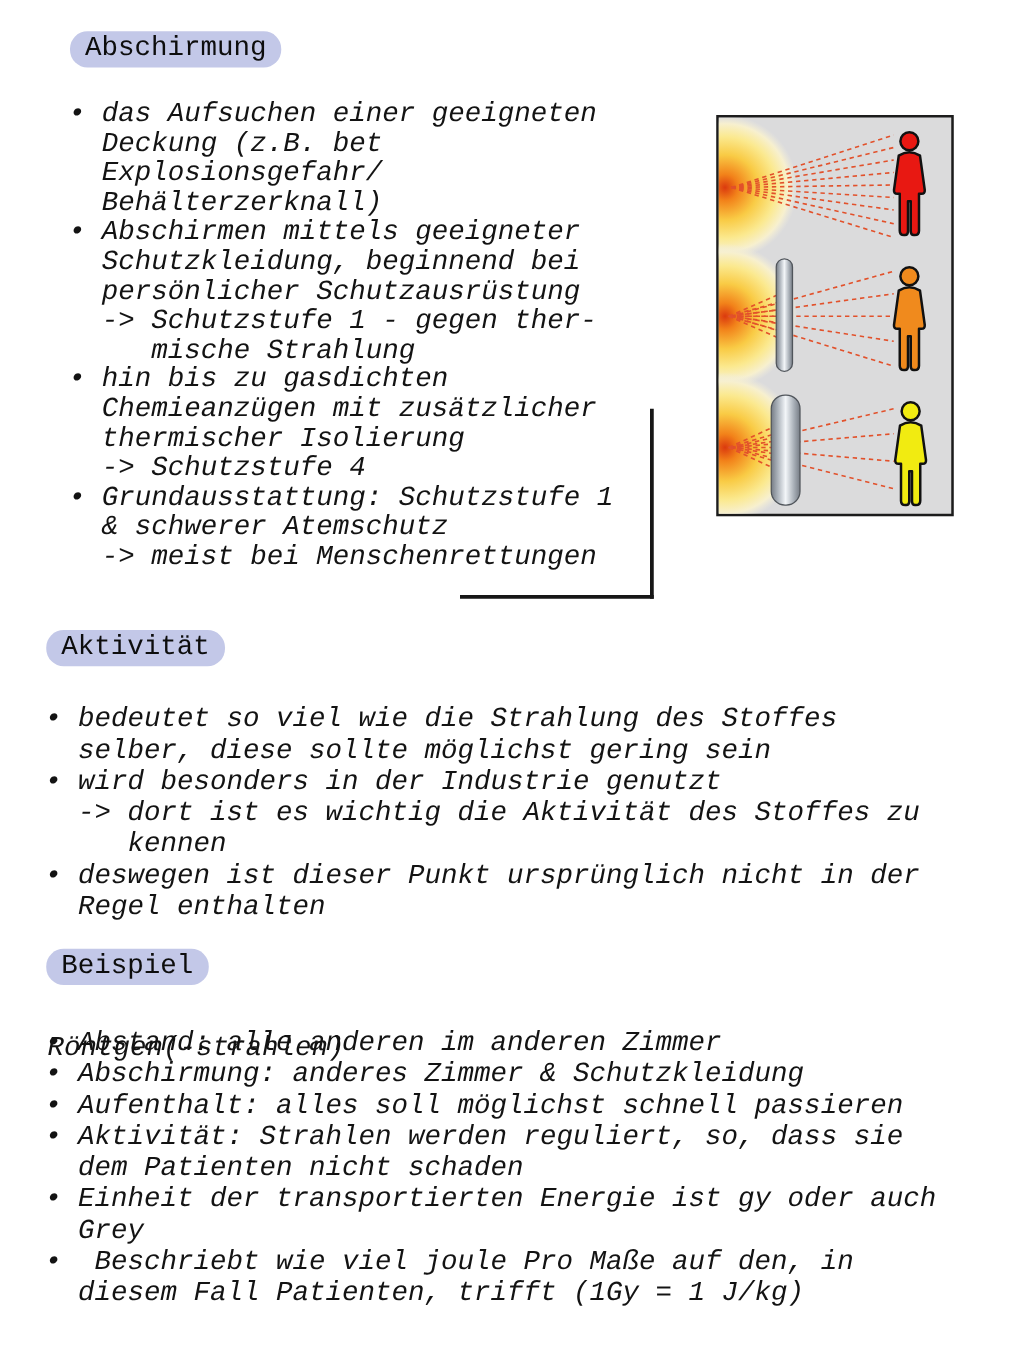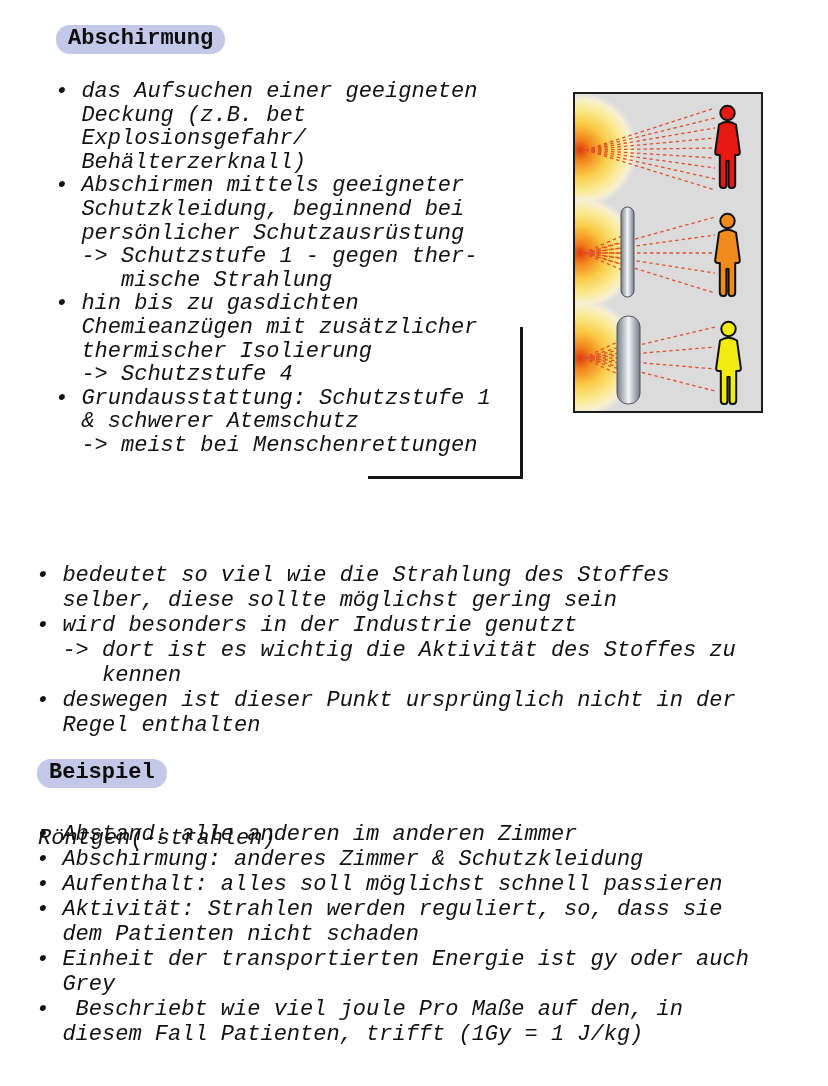--- a/index.html
+++ b/index.html
@@ -13,21 +13,21 @@
     width: 828px; height: 1086px;
     background: #ffffff;
     overflow: hidden;
     color: #131313;
   }
   .pill {
     position: absolute;
     background: var(--pill, #c3c8e8);
     border-radius: 14px;
     padding: 2px 12px 3px 12px;
-    font-weight: bold;
+    font-weight: normal;
     font-size: 22px;
     line-height: 24px;
     color: #0d0d0d;
     white-space: pre;
   }
   .mono-block {
     position: absolute;
     white-space: pre;
     font-size: 22px;
     color: #131313;
@@ -164,20 +164,21 @@
       </g>
       <g transform="translate(136,119)" fill="#f08a1d">
         <use href="#person"></use>
       </g>
       <g transform="translate(137,227)" fill="#f1eb11">
         <use href="#person"></use>
       </g>
     </svg>
   </div>
 
+  <div class="pill" style="left:37px; top:504px;">Aktivität</div>
 
   <div class="mono-block s2" style="left:36px; top:550px;">• bedeutet so viel wie die Strahlung des Stoffes
   selber, diese sollte möglichst gering sein
 • wird besonders in der Industrie genutzt
   -&gt; dort ist es wichtig die Aktivität des Stoffes zu
      kennen
 • deswegen ist dieser Punkt ursprünglich nicht in der
   Regel enthalten</div>
 
   <div class="pill" style="left:37px; top:759px;">Beispiel</div>

